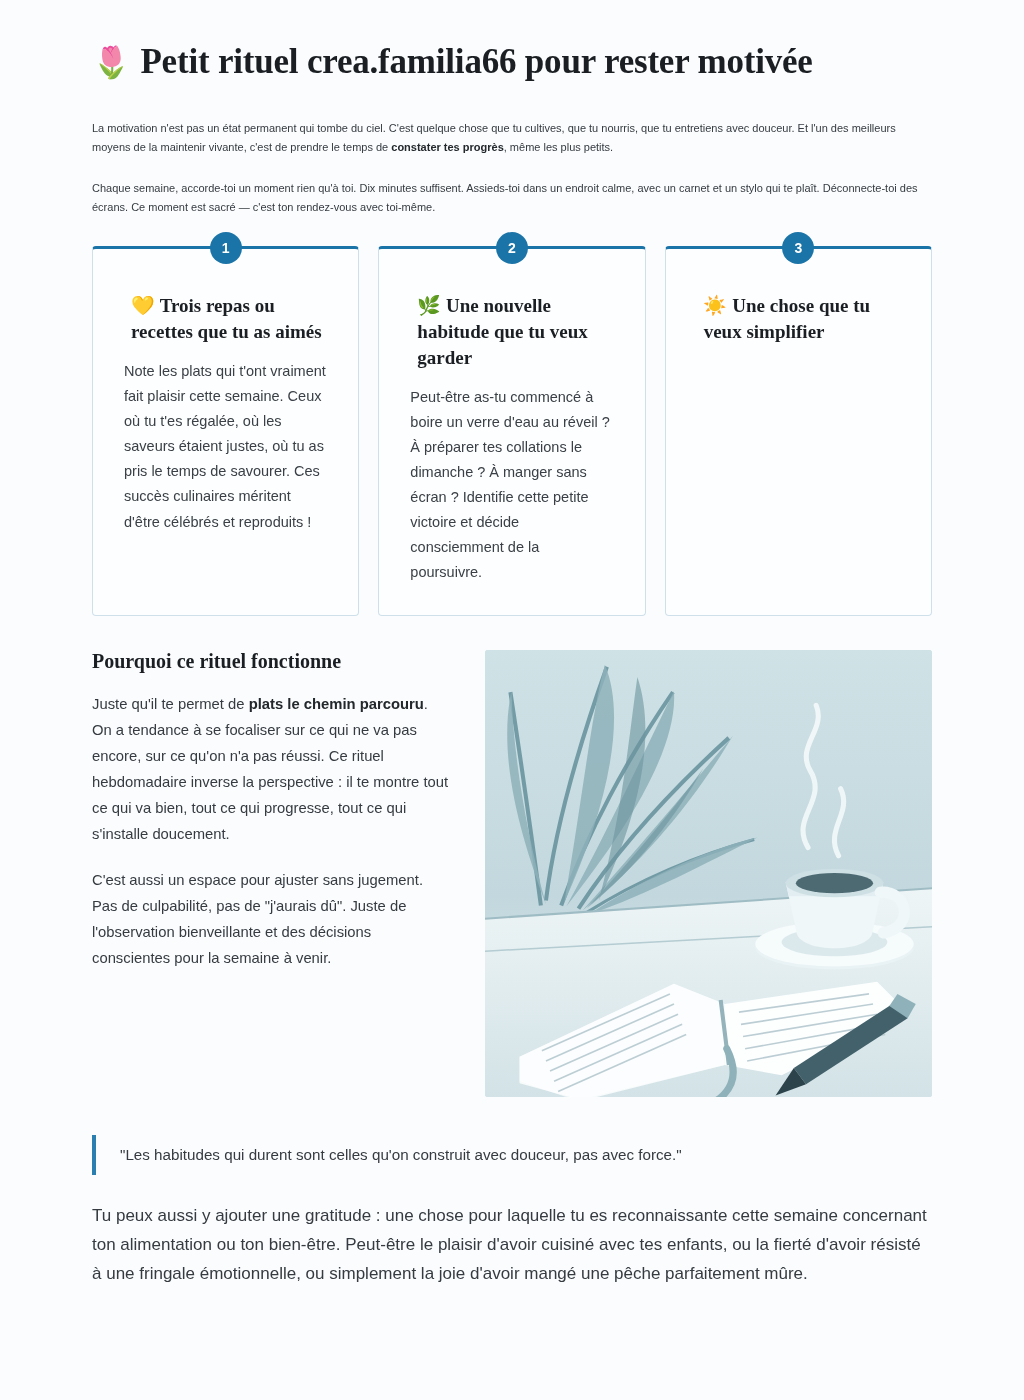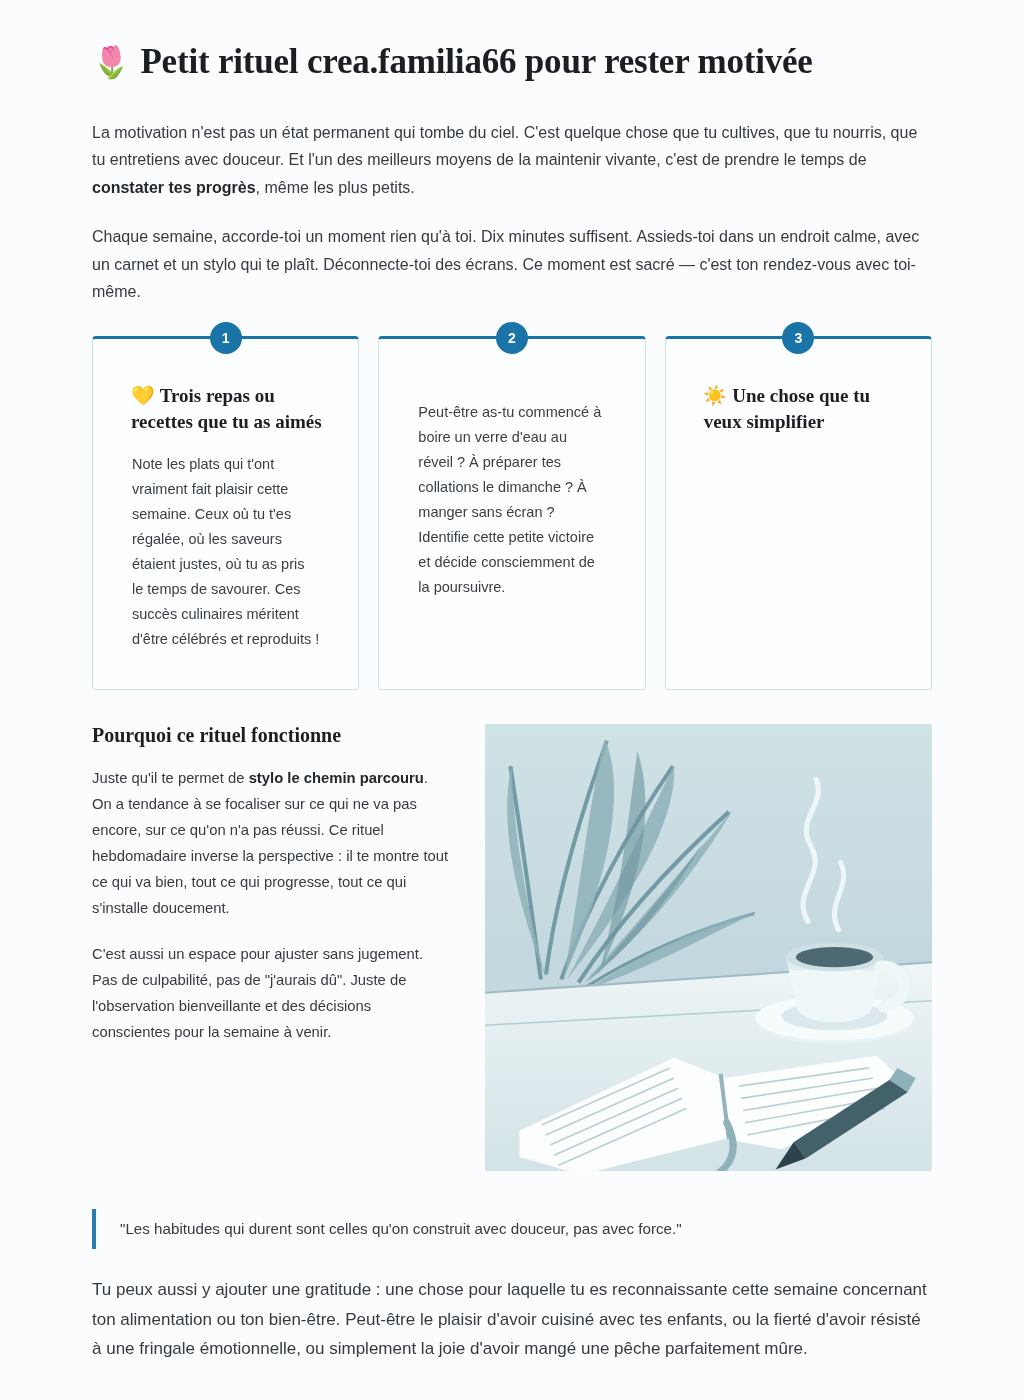--- a/index.html
+++ b/index.html
@@ -28,21 +28,21 @@
     line-height: 1.28;
     color: #1b1f23;
     margin: 0 0 34px 0;
     letter-spacing: -0.2px;
   }
   .title .emoji {
     font-size: 31px;
     margin-right: 10px;
   }
   p.body-text {
-    font-size: 16px;
+    font-size: 11px;
     line-height: 1.72;
     color: #353b41;
     margin: 0 0 22px 0;
   }
   p.body-text b {
     font-weight: bold;
     color: #23282d;
   }
   
   .cards {
@@ -87,21 +87,21 @@
     color: #1b1f23;
     margin: 0 0 14px 16px;
   }
   .card h3 .emoji {
     margin-right: 5px;
   }
   .card p {
     font-size: 14.5px;
     line-height: 1.73;
     color: #3a4046;
-    margin: 17px;
+    margin: 9px;
   }
   
   .two-col {
     display: flex;
     gap: 36px;
     align-items: flex-start;
     margin-top: 18px;
   }
   .col-left {
     width: 357px;
@@ -167,37 +167,40 @@
     <div class="card">
       <div class="card-badge">1</div>
       <h3>
         <span class="emoji">💛</span><span>Trois repas ou recettes que tu as aimés</span>
       </h3>
       <p>Note les plats qui t'ont vraiment fait plaisir cette semaine. Ceux où tu t'es régalée, où les saveurs étaient justes, où tu as pris le temps de savourer. Ces succès culinaires méritent d'être célébrés et reproduits !</p>
     </div>
 
     <div class="card">
       <div class="card-badge">2</div>
+      <h3>
+        <span class="emoji">🌿</span><span>Une nouvelle habitude que tu veux garder</span>
+      </h3>
       <p>Peut-être as-tu commencé à boire un verre d'eau au réveil ? À préparer tes collations le dimanche ? À manger sans écran ? Identifie cette petite victoire et décide consciemment de la poursuivre.</p>
     </div>
 
     <div class="card">
       <div class="card-badge">3</div>
       <h3>
         <span class="emoji">☀️</span><span>Une chose que tu veux simplifier</span>
       </h3>
     </div>
 
   </div>
 
   <div class="two-col">
     <div class="col-left">
       <h2>Pourquoi ce rituel fonctionne</h2>
       <p>
-        <span>Juste qu'il te permet de </span><b>stylo le chemin parcouru</b><span>. On a tendance à se focaliser sur ce qui ne va pas encore, sur ce qu'on n'a pas réussi. Ce rituel hebdomadaire inverse la perspective : il te montre tout ce qui va bien, tout ce qui progresse, tout ce qui s'installe doucement.</span>
+        <span>Juste qu'il te permet de </span><b>plats le chemin parcouru</b><span>. On a tendance à se focaliser sur ce qui ne va pas encore, sur ce qu'on n'a pas réussi. Ce rituel hebdomadaire inverse la perspective : il te montre tout ce qui va bien, tout ce qui progresse, tout ce qui s'installe doucement.</span>
       </p>
       <p>C'est aussi un espace pour ajuster sans jugement. Pas de culpabilité, pas de "j'aurais dû". Juste de l'observation bienveillante et des décisions conscientes pour la semaine à venir.</p>
     </div>
 
     <div class="illustration">
       <svg viewBox="0 0 440 447" preserveAspectRatio="xMidYMid slice">
         <defs>
           <linearGradient id="bg" x1="0" y1="0" x2="0" y2="1">
             <stop offset="0%" stop-color="#cfe2e6"></stop>
             <stop offset="55%" stop-color="#c3d8de"></stop>

